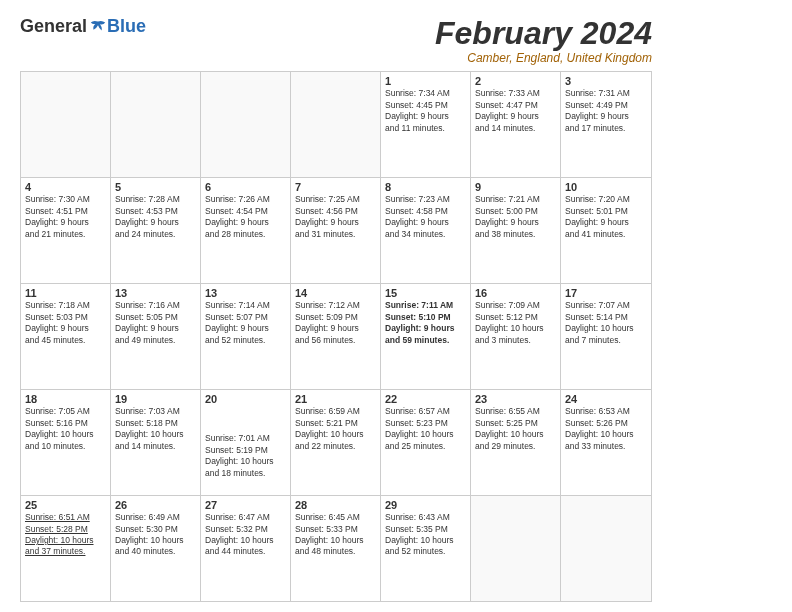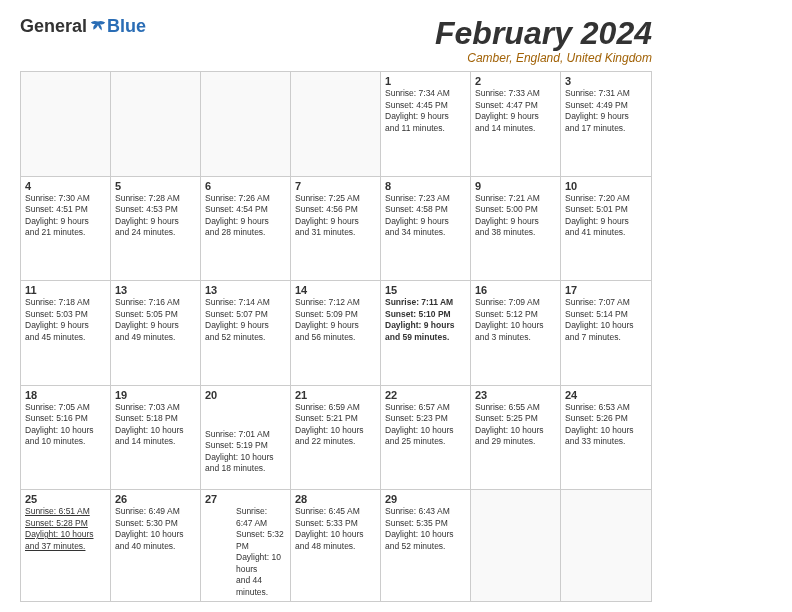--- a/index.html
+++ b/index.html
@@ -325,21 +325,21 @@
           </div>
           <div class="cal-cell">
             <span class="day-num">26</span>
             <div class="day-info" style="white-space: pre-line;">Sunrise: 6:49 AM
 Sunset: 5:30 PM
 Daylight: 10 hours
 and 40 minutes.</div>
           </div>
           <div class="cal-cell">
             <span class="day-num">27</span>
-            <div class="day-info" style="white-space: pre-line; margin-left: 31px;">Sunrise: 6:47 AM
+            <div class="day-info" style="white-space: pre-line;">Sunrise: 6:47 AM
 Sunset: 5:32 PM
 Daylight: 10 hours
 and 44 minutes.</div>
           </div>
           <div class="cal-cell">
             <span class="day-num">28</span>
             <div class="day-info" style="white-space: pre-line;">Sunrise: 6:45 AM
 Sunset: 5:33 PM
 Daylight: 10 hours
 and 48 minutes.</div>

